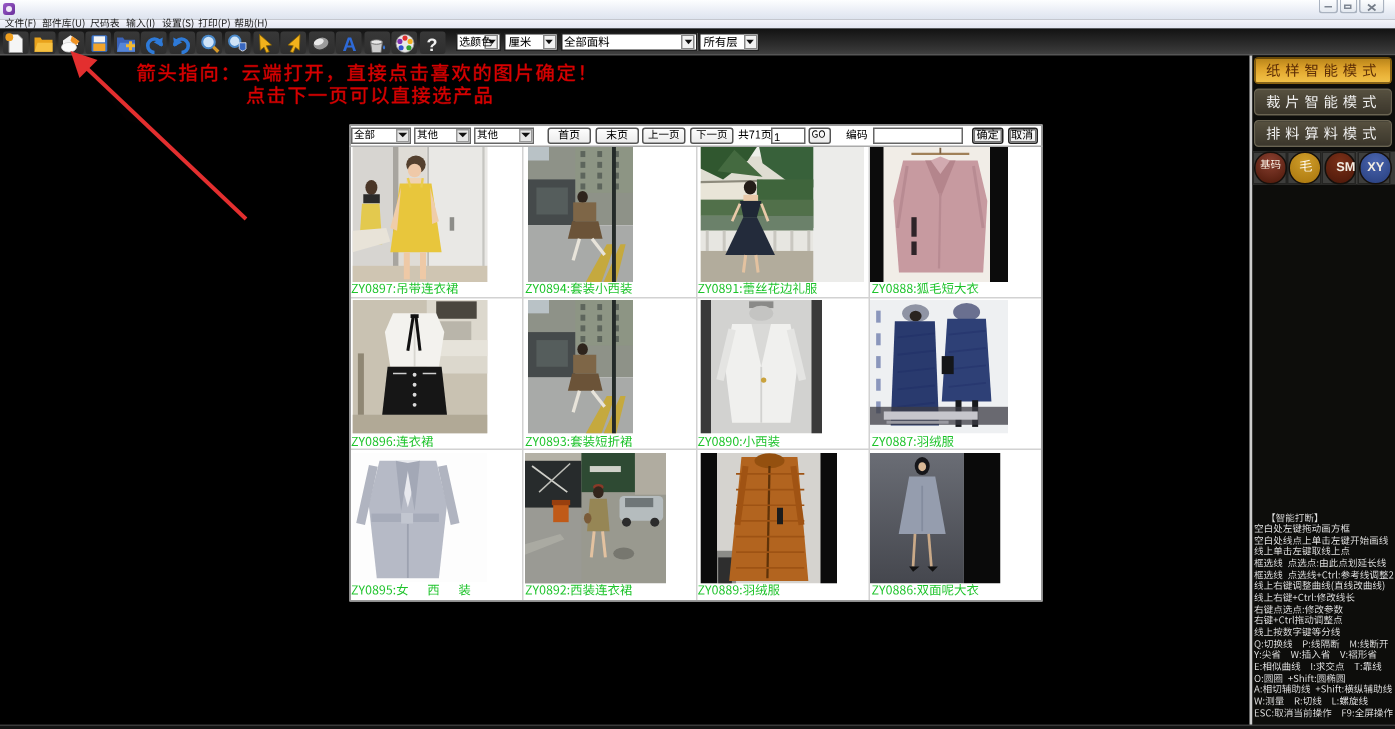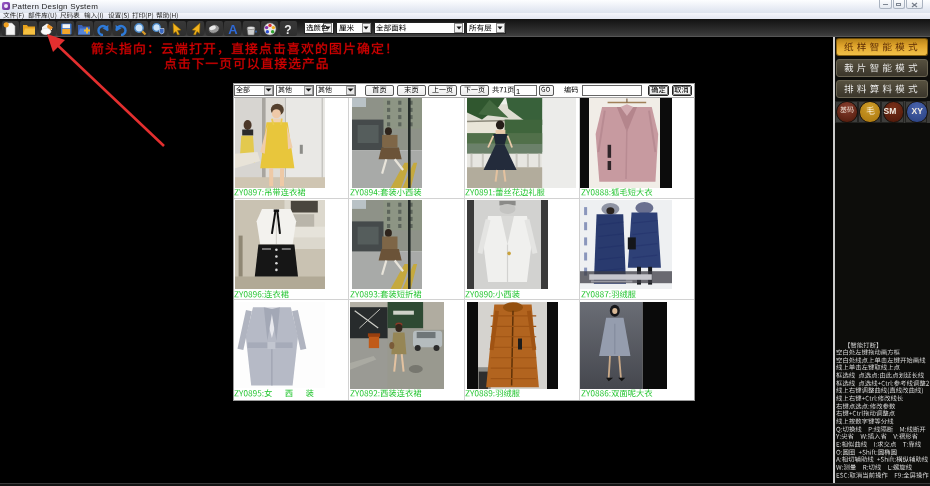--- a/index.html
+++ b/index.html
@@ -201,21 +201,20 @@
       <path id="g196" d="M60 -51V-10H67V-51ZM81 -54V-1C81 0 80 0 79 0C77 1 72 1 65 0C66 2 68 6 68 8C76 8 81 8 84 6C87 5 88 3 88 -1V-54ZM72 -84C70 -80 66 -73 63 -68H33L38 -70C36 -74 32 -80 28 -84L21 -82C24 -78 28 -72 30 -68H5V-61H95V-68H71C74 -72 78 -77 80 -82ZM41 -30V-20H19V-30ZM41 -36H19V-46H41ZM12 -52V8H19V-14H41V-1C41 1 40 1 39 1C38 1 33 1 28 1C29 3 30 6 31 8C37 8 42 8 45 6C47 5 48 3 48 -1V-52Z"></path>
       <path id="g197" d="M53 -74H76V-64H53ZM46 -80V-58H83V-80ZM42 -48H55V-37H42ZM73 -48H87V-37H73ZM16 -84V-64H5V-57H16V-35C11 -33 7 -32 4 -31L6 -24L16 -28V-1C16 0 16 1 14 1C14 1 11 1 7 1C8 3 9 6 9 7C14 7 18 7 20 6C22 5 23 3 23 -1V-30L33 -34L32 -41L23 -38V-57H32V-64H23V-84ZM61 -31V-23H34V-17H56C49 -10 38 -3 28 0C29 1 31 4 32 6C43 2 53 -5 61 -13V8H68V-14C74 -6 83 1 92 5C93 3 95 0 97 -1C88 -4 78 -10 72 -17H95V-23H68V-31H93V-54H67V-31H61V-54H36V-31Z"></path>
       <path id="g198" d="M53 -83C48 -68 40 -54 30 -44C32 -43 35 -40 36 -39C41 -45 46 -52 51 -60H58V8H65V-16H95V-24H65V-39H94V-46H65V-60H96V-67H54C56 -72 58 -76 60 -81ZM28 -84C23 -68 14 -53 4 -44C5 -42 7 -38 8 -36C11 -40 15 -44 18 -48V8H25V-60C29 -67 33 -74 36 -81Z"></path>
       <path id="g199" d="M35 -53C37 -50 39 -45 41 -43L48 -45C46 -48 44 -52 42 -55ZM21 -73H81V-62H21ZM14 -79V-46C14 -31 13 -10 3 4C5 5 8 7 10 8C20 -7 21 -30 21 -46V-56H89V-79ZM74 -55C72 -51 70 -46 67 -42H25V-36H41V-26L41 -22H23V-15H40C38 -9 33 -2 22 3C23 4 26 6 26 8C40 2 46 -6 47 -15H68V8H76V-15H95V-22H76V-36H92V-42H75C77 -45 80 -49 82 -53ZM68 -22H48L48 -26V-36H68Z"></path>
     </defs>
   </svg>
 <div style="position:relative;width:930px;height:486px;background:#000;overflow:hidden;font-family:'Liberation Sans',sans-serif">
     <div style="position:absolute;left:0.0px;top:0.0px;width:930.0px;height:12.5px;background:linear-gradient(#fdfeff,#e9edf5 60%,#dde3ee);border-bottom:1px solid #b8c0cc"></div>
     <div style="position:absolute;left:1.5px;top:1.5px;width:8.0px;height:8.0px;background:linear-gradient(135deg,#9a5cc8,#6a2f9a);border-radius:2px"></div>
     <div style="position:absolute;left:3.5px;top:3.5px;width:4.0px;height:4.0px;background:#f0eaf8;border-radius:50%"></div>
-    <div style="position:absolute;left:12.0px;top:1.5px;width:200.0px;height:10.0px;font-size:8px;color:#222;letter-spacing:0.2px">Pattern Design System</div>
     <div style="position:absolute;left:879.0px;top:0.0px;width:12.5px;height:8.5px;background:linear-gradient(#fcfdfe,#e4e9f0);border:1px solid #aab3c0;border-top:none;border-radius:0 0 2.5px 2.5px;box-sizing:border-box"></div>
     <div style="position:absolute;left:892.5px;top:0.0px;width:12.5px;height:8.5px;background:linear-gradient(#fcfdfe,#e4e9f0);border:1px solid #aab3c0;border-top:none;border-radius:0 0 2.5px 2.5px;box-sizing:border-box"></div>
     <div style="position:absolute;left:906.0px;top:0.0px;width:17.0px;height:8.5px;background:linear-gradient(#fcfdfe,#e4e9f0);border:1px solid #aab3c0;border-top:none;border-radius:0 0 2.5px 2.5px;box-sizing:border-box"></div>
     <div style="position:absolute;left:882.5px;top:4.2px;width:5.0px;height:1.2px;background:#7e8692"></div>
     <div style="position:absolute;left:896.2px;top:2.8px;width:4.5px;height:3.5px;border:1px solid #7e8692;box-sizing:border-box"></div>
     <svg style="position:absolute;left:911px;top:1.5px" width="7" height="6" viewBox="0 0 7 6">
       <path d="M1 1 L6 5 M6 1 L1 5" stroke="#747c88" stroke-width="1.1"></path>
     </svg>
     <div style="position:absolute;left:0.0px;top:12.5px;width:930.0px;height:6.7px;background:linear-gradient(#f4f5fb,#e3e6f1);border-bottom:1px solid #c8ccd8"></div>
     <div style="position:absolute;left:0.0px;top:19.2px;width:930.0px;height:17.3px;background:linear-gradient(#121212,#343434 80%,#404040);border-bottom:1px solid #565656"></div>
@@ -629,21 +628,21 @@
     <div style="position:absolute;left:836.0px;top:38.0px;width:92.0px;height:17.7px;background:linear-gradient(#b8841a,#dda22a 40%,#ecb63c 75%,#f0c048);border:1px solid #8a6210;border-top-color:#6a4a08;border-radius:3px;box-sizing:border-box"></div>
     <div style="position:absolute;left:836.0px;top:58.5px;width:92.0px;height:18.3px;background:linear-gradient(#56503f,#3b362b);border:1px solid #6a6452;border-radius:3px;box-sizing:border-box"></div>
     <div style="position:absolute;left:836.0px;top:79.8px;width:92.0px;height:18.3px;background:linear-gradient(#56503f,#3b362b);border:1px solid #6a6452;border-radius:3px;box-sizing:border-box"></div>
     <div style="position:absolute;left:834.5px;top:100.5px;width:95.5px;height:22.8px;background:#3c3c3a"></div>
     <div style="position:absolute;left:835.0px;top:100.5px;width:22.6px;height:22.8px;background:#3e3e3c;border:1px solid #242422;box-sizing:border-box"></div>
     <div style="position:absolute;left:836.0px;top:101.0px;width:21.6px;height:21.6px;background:radial-gradient(circle at 50% 28%, #8a4030, #571f10 80%);border-radius:50%;border:1px solid #15100c;box-sizing:border-box"></div>
     <div style="position:absolute;left:858.2px;top:100.5px;width:22.6px;height:22.8px;background:#3e3e3c;border:1px solid #242422;box-sizing:border-box"></div>
     <div style="position:absolute;left:859.4px;top:101.0px;width:21.6px;height:21.6px;background:radial-gradient(circle at 50% 28%, #cf9d2a, #b07d12 80%);border-radius:50%;border:1px solid #15100c;box-sizing:border-box"></div>
     <div style="position:absolute;left:881.4px;top:100.5px;width:22.6px;height:22.8px;background:#3e3e3c;border:1px solid #242422;box-sizing:border-box"></div>
     <div style="position:absolute;left:882.8px;top:101.0px;width:21.6px;height:21.6px;background:radial-gradient(circle at 50% 28%, #7a3018, #541c0c 80%);border-radius:50%;border:1px solid #15100c;box-sizing:border-box"></div>
-    <div style="position:absolute;left:883.6px;top:105.5px;width:20.0px;height:11.0px;font-size:8.5px;font-weight:bold;color:#f2ece2;text-align:left">SM</div>
+    <div style="position:absolute;left:883.6px;top:105.5px;width:20.0px;height:11.0px;font-size:8.5px;font-weight:bold;color:#f2ece2;text-align:right">SM</div>
     <div style="position:absolute;left:904.6px;top:100.5px;width:22.6px;height:22.8px;background:#3e3e3c;border:1px solid #242422;box-sizing:border-box"></div>
     <div style="position:absolute;left:906.4px;top:101.0px;width:21.6px;height:21.6px;background:radial-gradient(circle at 50% 28%, #4a64ae, #2e4687 80%);border-radius:50%;border:1px solid #15100c;box-sizing:border-box"></div>
     <div style="position:absolute;left:907.2px;top:105.5px;width:20.0px;height:11.0px;font-size:8.5px;font-weight:bold;color:#f2ece2;text-align:center">XY</div>
     <div style="position:absolute;left:0.0px;top:482.5px;width:930.0px;height:1.0px;background:#3a3a3a"></div>
     <div style="position:absolute;left:0.0px;top:483.5px;width:930.0px;height:2.5px;background:#141414"></div>
     <svg class="tx" style="left:3.0px;top:11.6px" width="21.3" height="8.2" viewBox="0 -88 323 125" fill="#1c1c1c">
       <use href="#g0" x="0"></use>
       <use href="#g1" x="100"></use>
       <use href="#g2" x="200"></use>
       <use href="#g3" x="234"></use>

